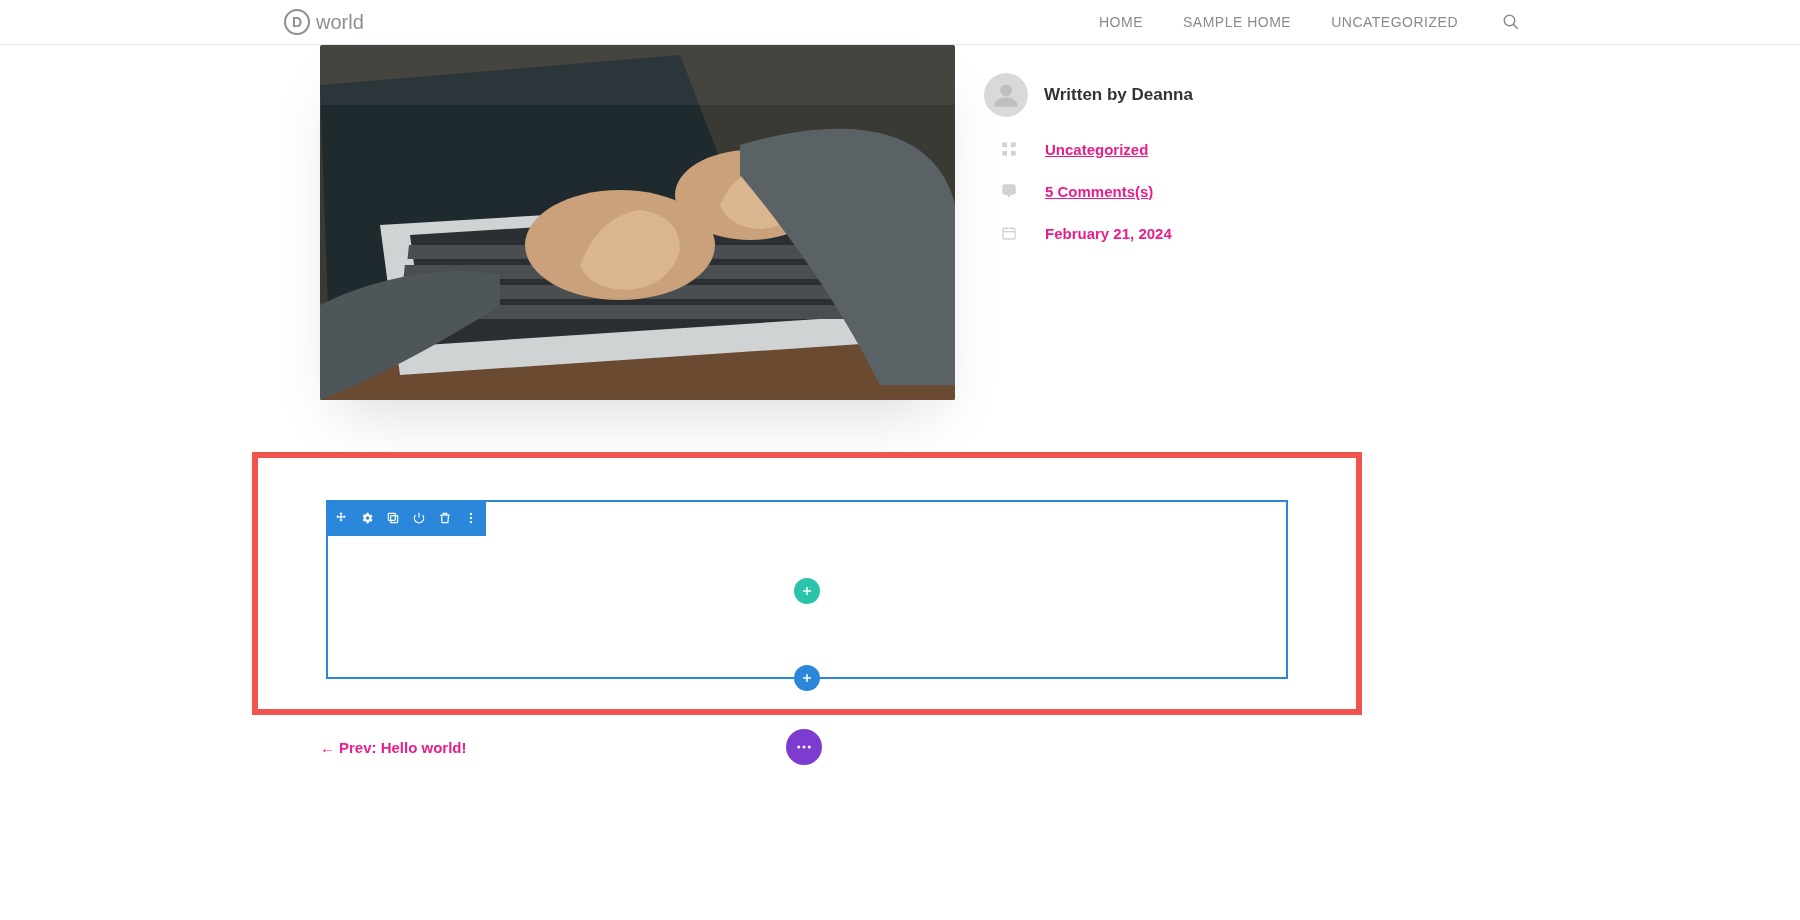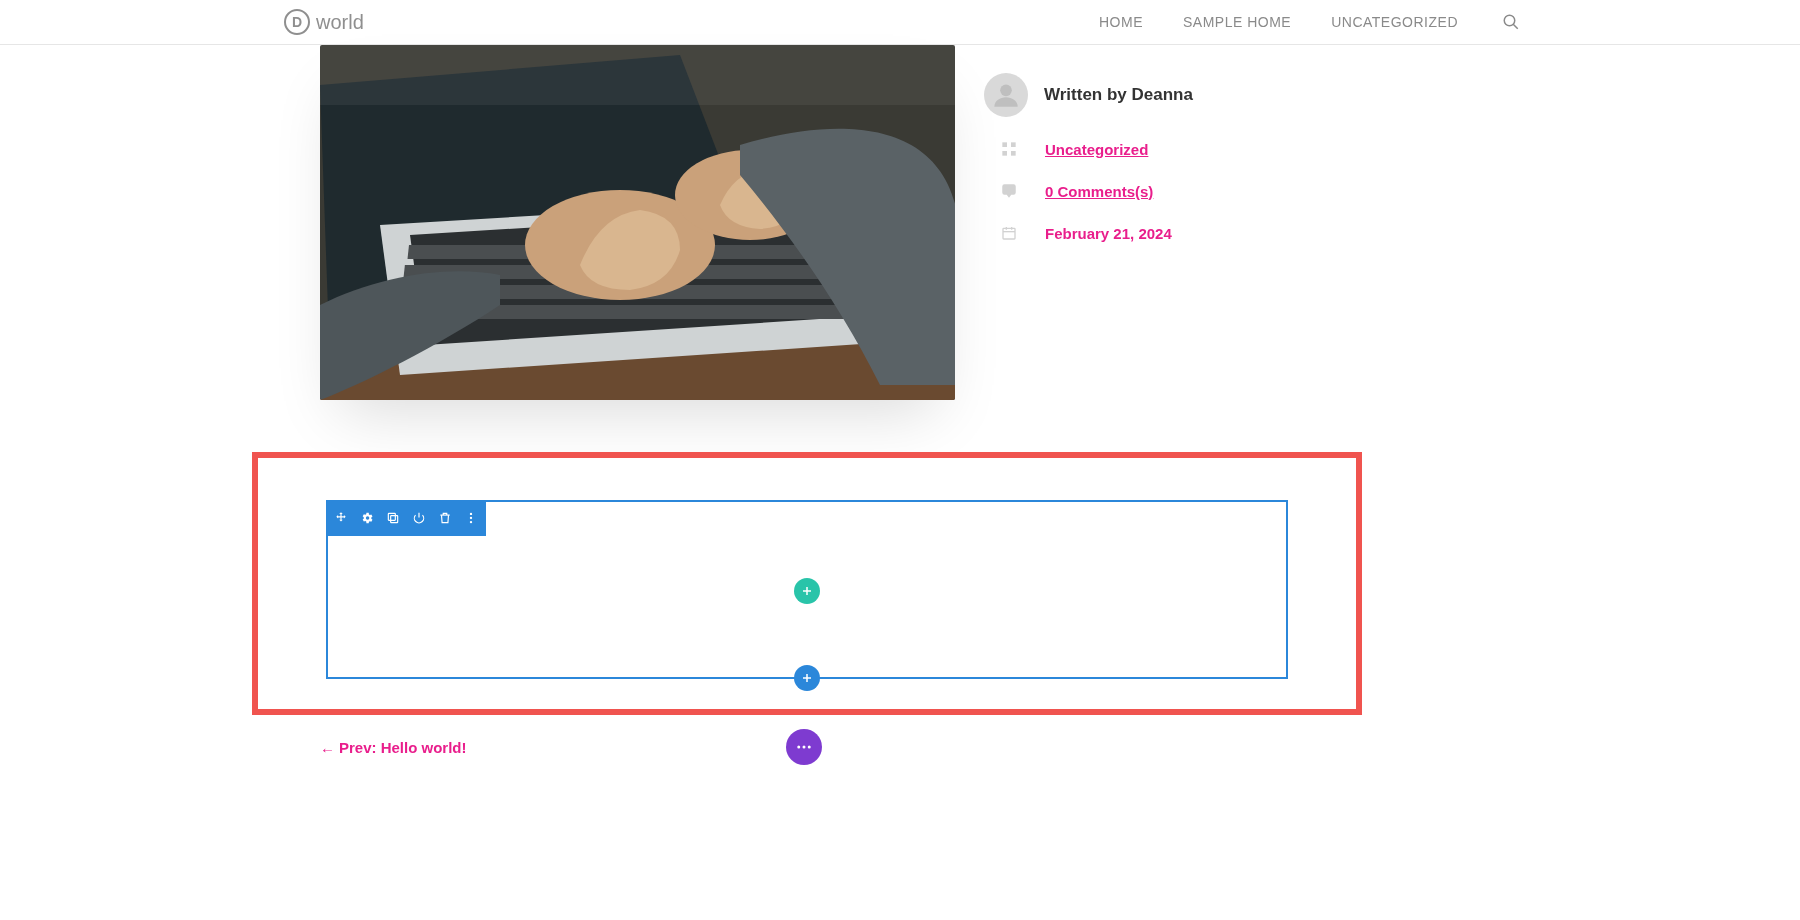--- a/index.html
+++ b/index.html
@@ -266,21 +266,21 @@
       </span>
       <a href="#" class="meta-label">Uncategorized</a>
     </div>
 
     <div class="meta-row">
       <span class="meta-icon">
         <svg width="18" height="18" viewBox="0 0 24 24" fill="currentColor">
           <path d="M21 6a3 3 0 0 0-3-3H6a3 3 0 0 0-3 3v8a3 3 0 0 0 3 3h3l3 4 3-4h3a3 3 0 0 0 3-3V6z"></path>
         </svg>
       </span>
-      <a href="#" class="meta-label">0 Comments(s)</a>
+      <a href="#" class="meta-label">5 Comments(s)</a>
     </div>
 
     <div class="meta-row">
       <span class="meta-icon">
         <svg width="16" height="16" viewBox="0 0 24 24" fill="none" stroke="currentColor" stroke-width="2">
           <rect x="3" y="5" width="18" height="16" rx="1"></rect>
           <line x1="3" y1="10" x2="21" y2="10"></line>
           <line x1="8" y1="3" x2="8" y2="7"></line>
             <line x1="16" y1="3" x2="16" y2="7"></line>
         </svg>

